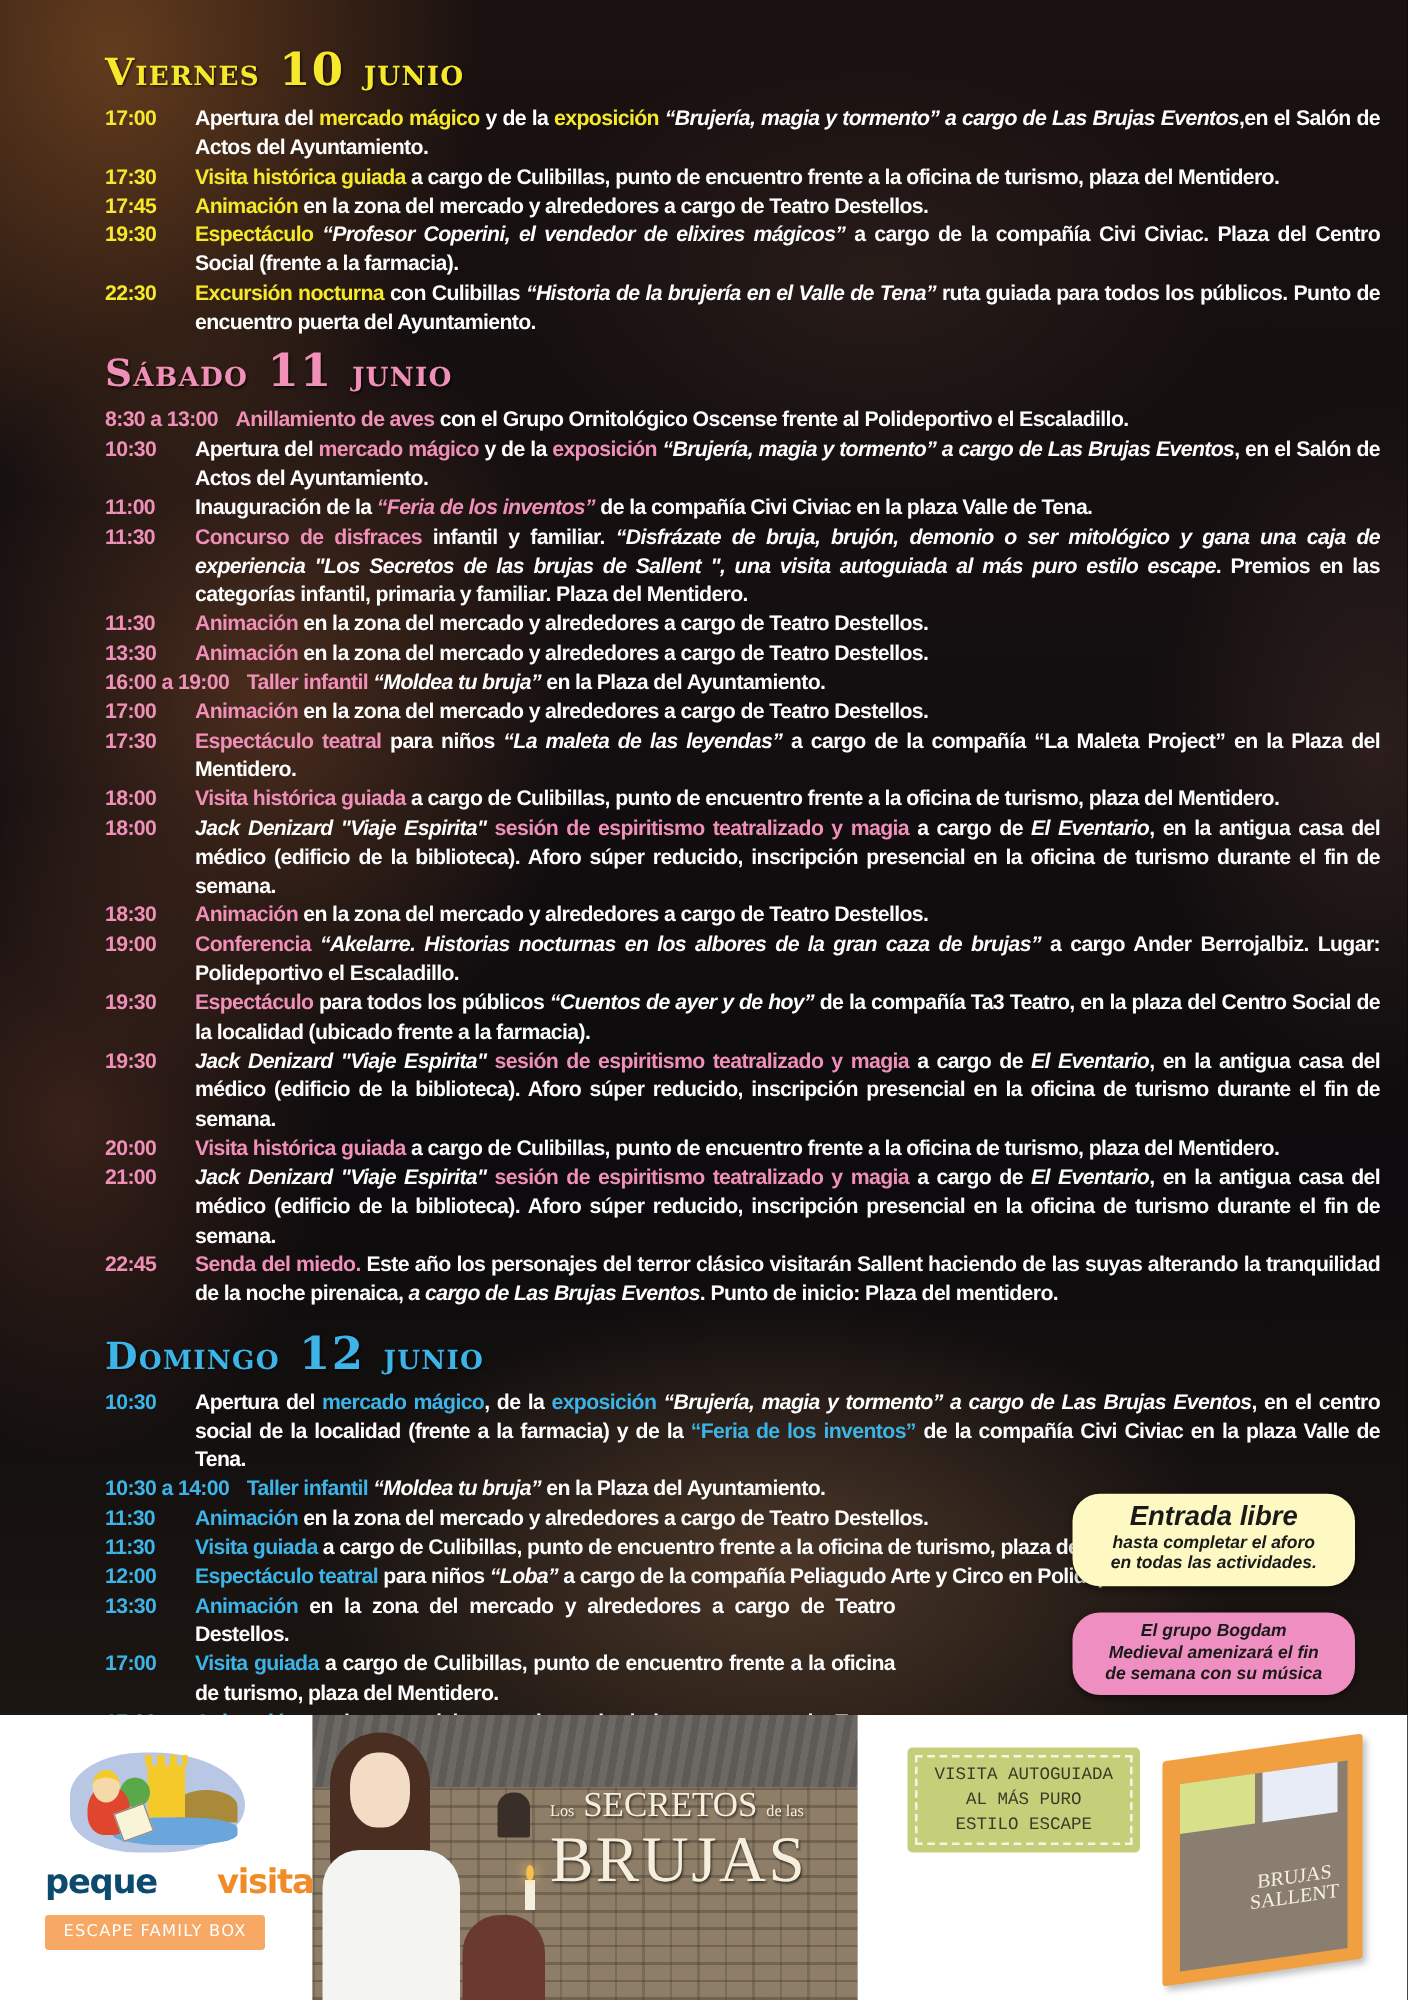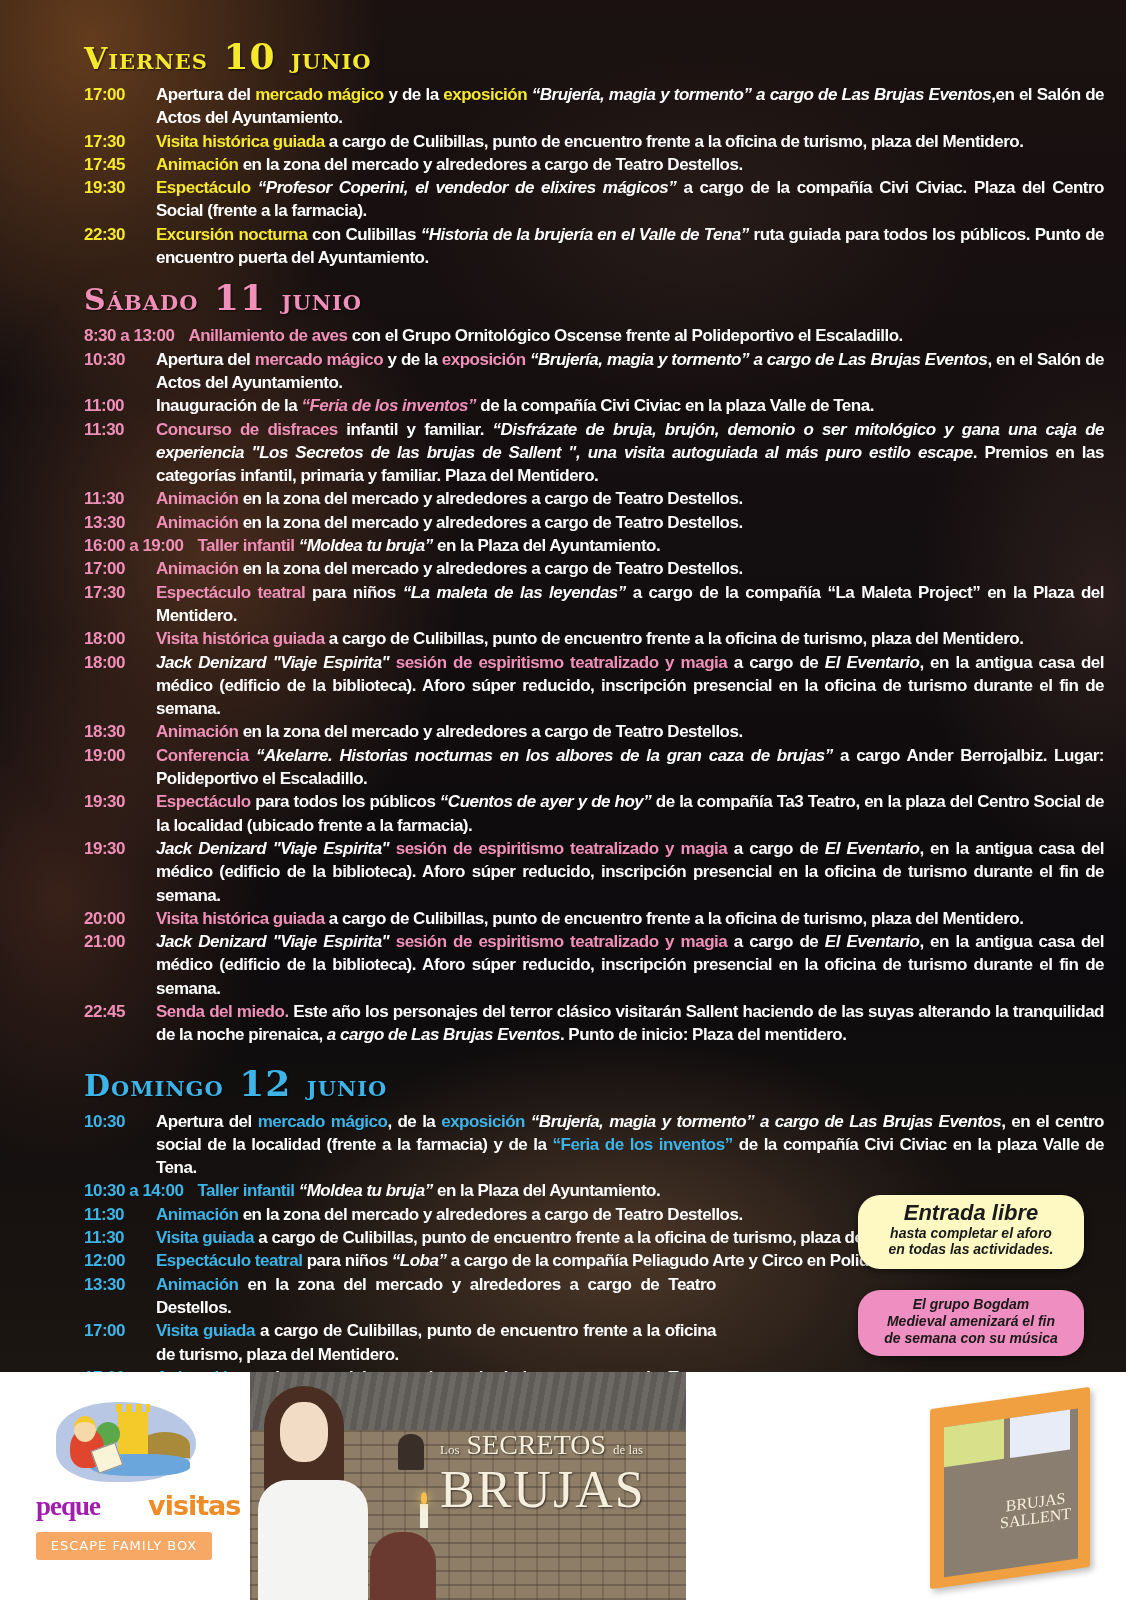--- a/index.html
+++ b/index.html
@@ -85,21 +85,21 @@
   .logo-hill { position: absolute; left: 110px; top: 30px; width: 50px; height: 26px; background: #a88a3a; border-radius: 50% 50% 0 0; }
   .logo-water { position: absolute; left: 60px; top: 52px; width: 100px; height: 22px; background: #6aa6dc; border-radius: 40%; }
   .logo-tree { position: absolute; left: 66px; top: 20px; width: 24px; height: 24px; background: #5aa84a; border-radius: 50%; }
   .logo-kid { position: absolute; left: 40px; top: 26px; width: 34px; height: 40px; background: #e0452e; border-radius: 50% 50% 40% 40%; }
   .logo-kid::before { content:""; position:absolute; left:4px; top:-12px; width:22px; height:20px; background:#f6d9a8; border-radius:50%; border-top:6px solid #f4c92a; }
   .logo-book { position: absolute; left: 64px; top: 44px; width: 26px; height: 24px; background: #f9f3d8; border: 1px solid #888; transform: rotate(-20deg); }
   .logo-word {
     position: absolute; left: 6px; top: 88px; width: 190px;
     font-family: "DejaVu Sans", sans-serif; font-weight: bold; font-size: 27px; letter-spacing: -1px;
   }
-  .logo-word .a { color: #a21caf; font-family: Liberation Serif, serif; }
+  .logo-word .a { color: #0c4a6e; }
   .logo-word .b { color: #f08c28; margin-left: 48px; }
   .logo-tag {
     position: absolute; left: 6px; top: 130px; width: 176px; height: 28px;
     background: #f6a864; color: #ffffff; border-radius: 3px;
     font-family: "DejaVu Sans", sans-serif; font-size: 13px; letter-spacing: 1px;
     text-align: center; line-height: 28px;
   }
 
   .banner {
     position: absolute; left: 250px; top: 0px; width: 436px; height: 228px; overflow: hidden;
@@ -338,20 +338,25 @@
       <div class="hair"></div>
         <div class="dress"></div>
         <div class="face"></div>
     </div>
     <div class="banner-title">
       <div class="l1"><small>Los</small> <span>SECRETOS</span> <small>de las</small></div>
       <div class="l2">BRUJAS</div>
     </div>
   </div>
 
+  <div class="stamp">
+    <div>VISITA AUTOGUIADA</div>
+    <div>AL MÁS PURO</div>
+    <div>ESTILO ESCAPE</div>
+  </div>
 
   <div class="box">
     <div class="box-inner"></div>
     <div class="box-label"></div>
     <div class="box-logo"></div>
     <div class="box-title">
       <div>BRUJAS</div>
       <div>SALLENT</div>
     </div>
   </div>

